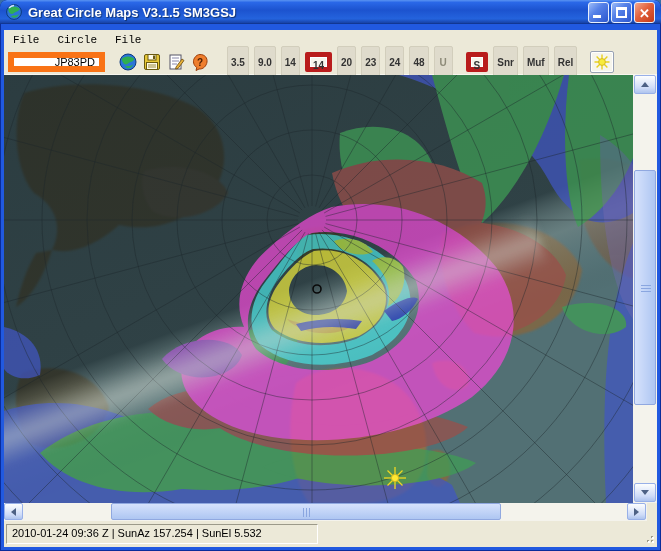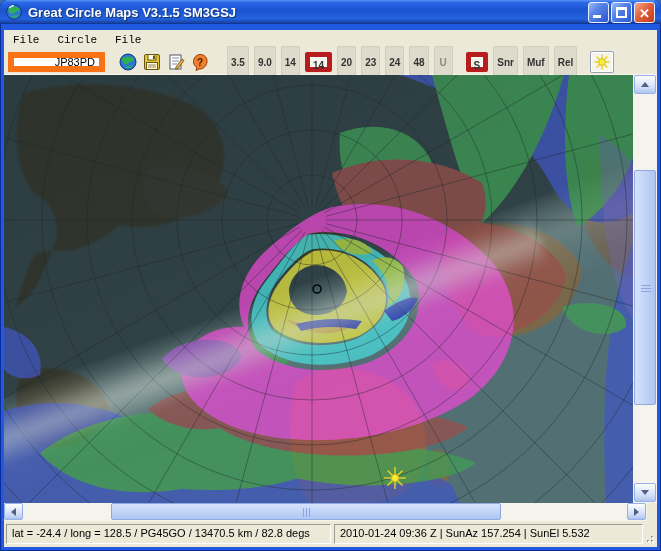--- a/index.html
+++ b/index.html
@@ -320,21 +320,20 @@
     <div class="hthumb">
         <span class="grip-h"></span>
       </div>
     <div class="sbtn right">
         <span class="tri r"></span>
       </div>
   </div>
   <div class="corner"></div>
 
   <div class="statusbar">
-    <div class="status-panel sp1">lat = -24.4 / long = 128.5 / PG45GO / 13470.5 km / 82.8 degs</div>
     <div class="status-panel sp2">2010-01-24 09:36 Z | SunAz 157.254 | SunEl 5.532</div>
     <svg class="grip-corner" width="12" height="12">
       <g fill="#9c9a8a">
           <rect x="8" y="8" width="2" height="2"></rect>
           <rect x="8" y="4" width="2" height="2"></rect>
           <rect x="4" y="8" width="2" height="2"></rect>
         </g>
       <g fill="#ffffff">
           <rect x="9" y="9" width="2" height="2"></rect>
           <rect x="9" y="5" width="2" height="2"></rect>

